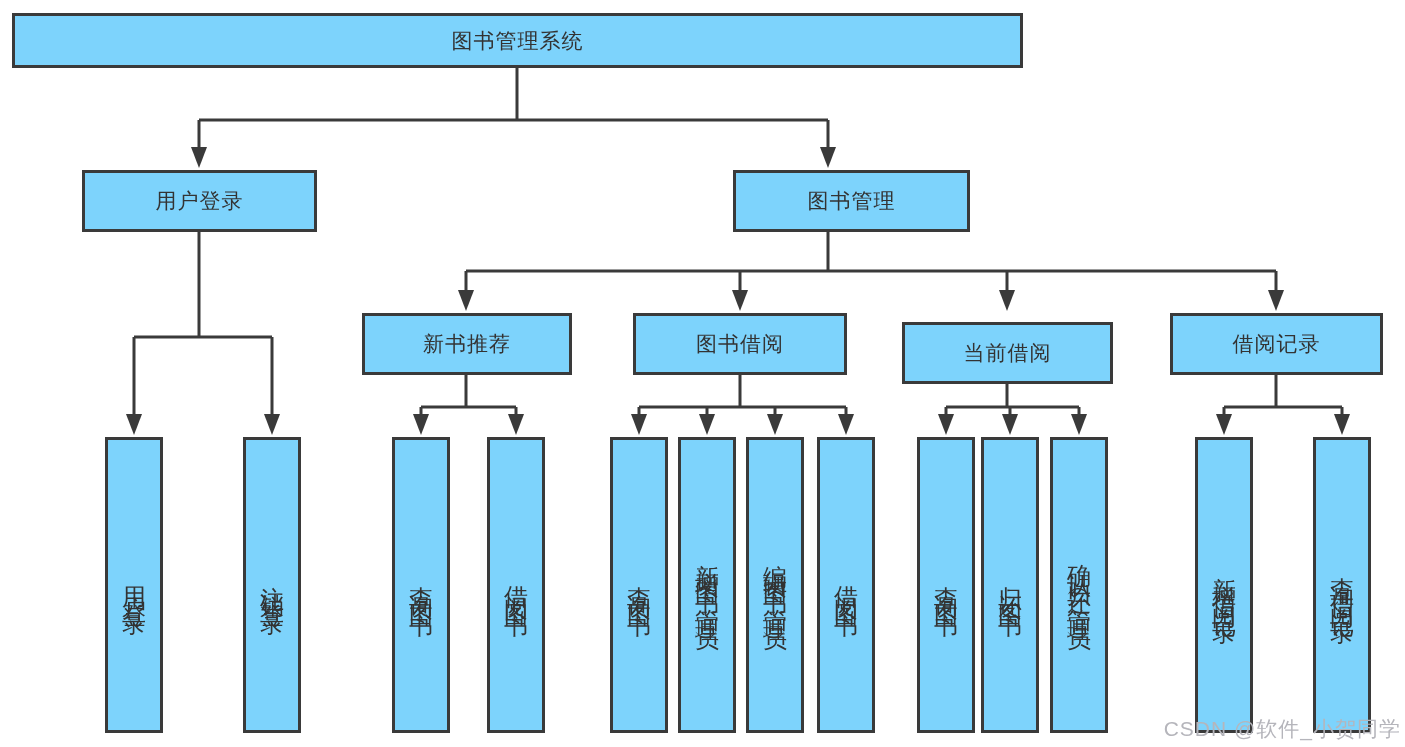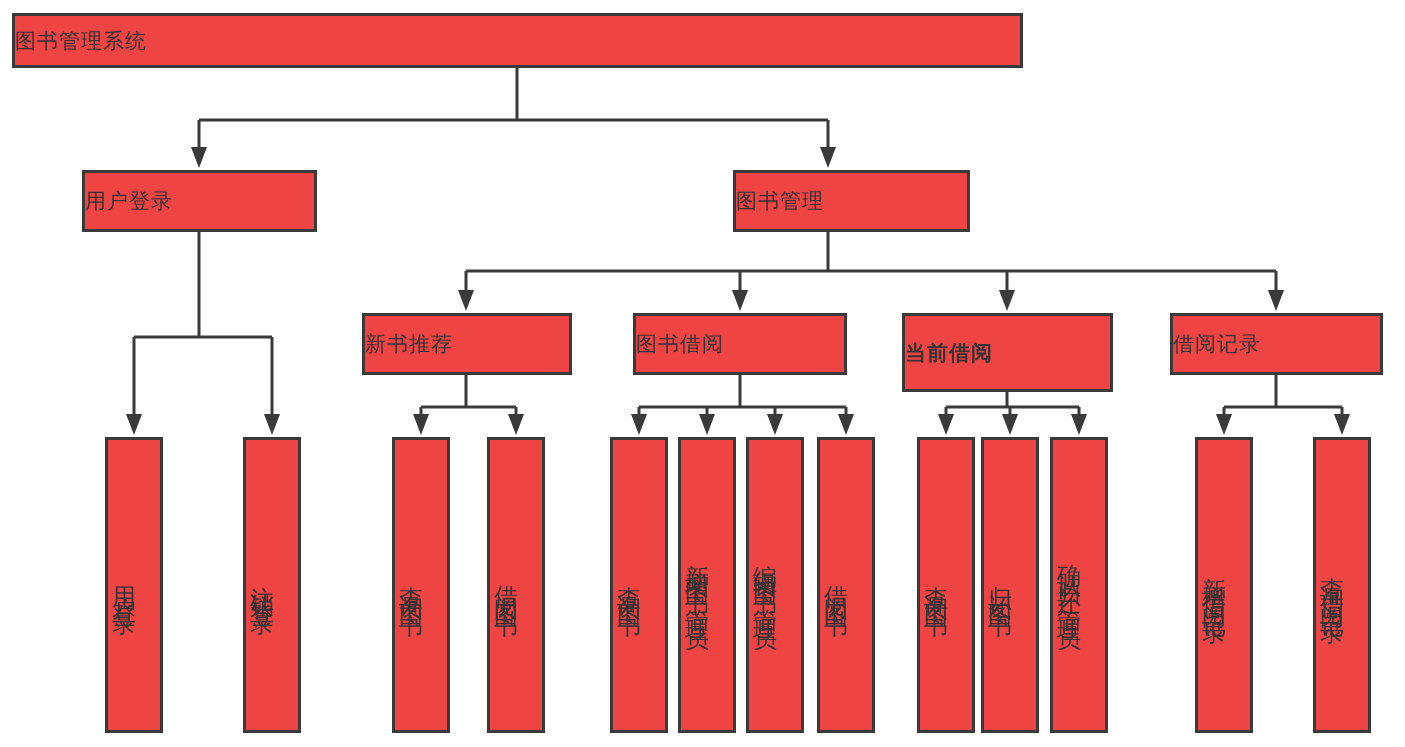--- a/index.html
+++ b/index.html
@@ -14,23 +14,23 @@
     width:1405px;height:747px;
     background:#ffffff;
     overflow:hidden;
   }
   .wires{position:absolute;left:0;top:0;width:1405px;height:747px;}
   .wires path{stroke:var(--line);stroke-width:3;fill:none;}
   .wires polygon{fill:var(--line);stroke:none;}
   .node{
     position:absolute;
     border:3px solid var(--line);
-    background:#ef4444;
+    background:#7dd3fc;
     box-sizing:border-box;
-    display:flex;align-items:center;
+    display:flex;align-items:center;justify-content:center;
     color:var(--text);
   }
   .h-node{font-size:21px;letter-spacing:1px;}
   .leaf{width:58px;height:296px;top:437px;}
   .leaf span{
     writing-mode:vertical-rl;
     text-orientation:mixed;
     font-size:24px;
     letter-spacing:9px;
     color:var(--text);
@@ -96,21 +96,21 @@
   <div class="node h-node" style="left:733px;top:170px;width:237px;height:62px;">
     <span>图书管理</span>
   </div>
 
   <div class="node h-node" style="left:362px;top:313px;width:210px;height:62px;">
     <span>新书推荐</span>
   </div>
   <div class="node h-node" style="left:633px;top:313px;width:214px;height:62px;">
     <span>图书借阅</span>
   </div>
-  <div class="node h-node" style="left:902px;top:313px;width:211px;height:79px;font-weight:bold;">
+  <div class="node h-node" style="left:902px;top:322px;width:211px;height:62px;">
     <span>当前借阅</span>
   </div>
   <div class="node h-node" style="left:1170px;top:313px;width:213px;height:62px;">
     <span>借阅记录</span>
   </div>
 
   <div class="node leaf" style="left:105px;">
     <span>用户登录</span>
   </div>
   <div class="node leaf" style="left:243px;">
@@ -147,14 +147,15 @@
     <span>确认归还（管理员）</span>
   </div>
 
   <div class="node leaf" style="left:1195px;">
     <span>新增借阅记录</span>
   </div>
   <div class="node leaf" style="left:1313px;">
     <span>查询借阅记录</span>
   </div>
 
+  <div class="watermark">CSDN @软件_小贺同学</div>
 
 </div>
 
 </body></html>

